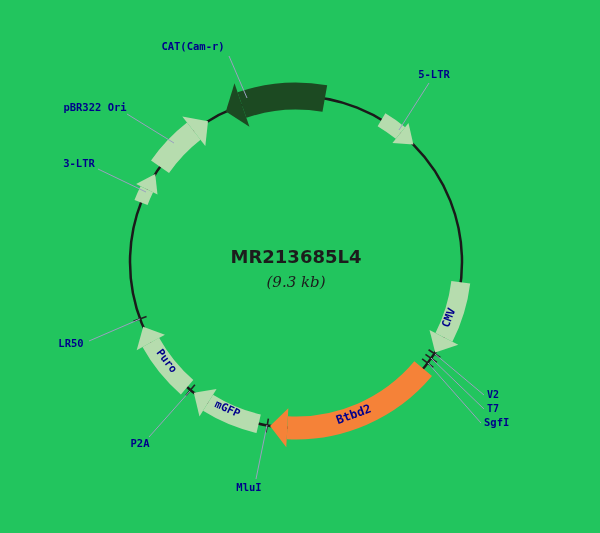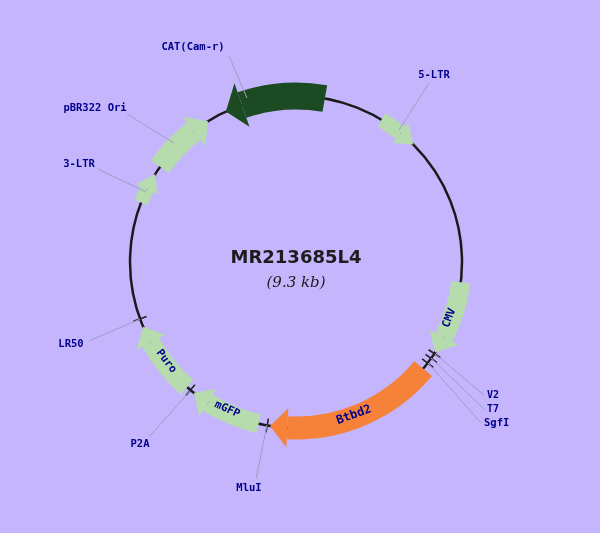--- a/index.html
+++ b/index.html
@@ -1,16 +1,16 @@
 <!DOCTYPE html>
 <html><head>
 <meta charset="utf-8">
 <style>
   html,body{margin:0;padding:0;background:#ffffff;}
-  #stage{position:relative;width:600px;height:533px;background:#c4b5fd;overflow:hidden;
+  #stage{position:relative;width:600px;height:533px;background:#22c55e;overflow:hidden;
          font-family:"DejaVu Sans Mono", monospace;}
   svg text{user-select:none;}
   .feat-label{font-family:"DejaVu Sans Mono", monospace;font-weight:bold;}
   .center-name{font-family:"DejaVu Sans", sans-serif;font-weight:bold;}
   .center-size{font-family:"DejaVu Serif", serif;font-style:italic;}
 </style>
 </head>
 <body>
 
 <div id="stage">

